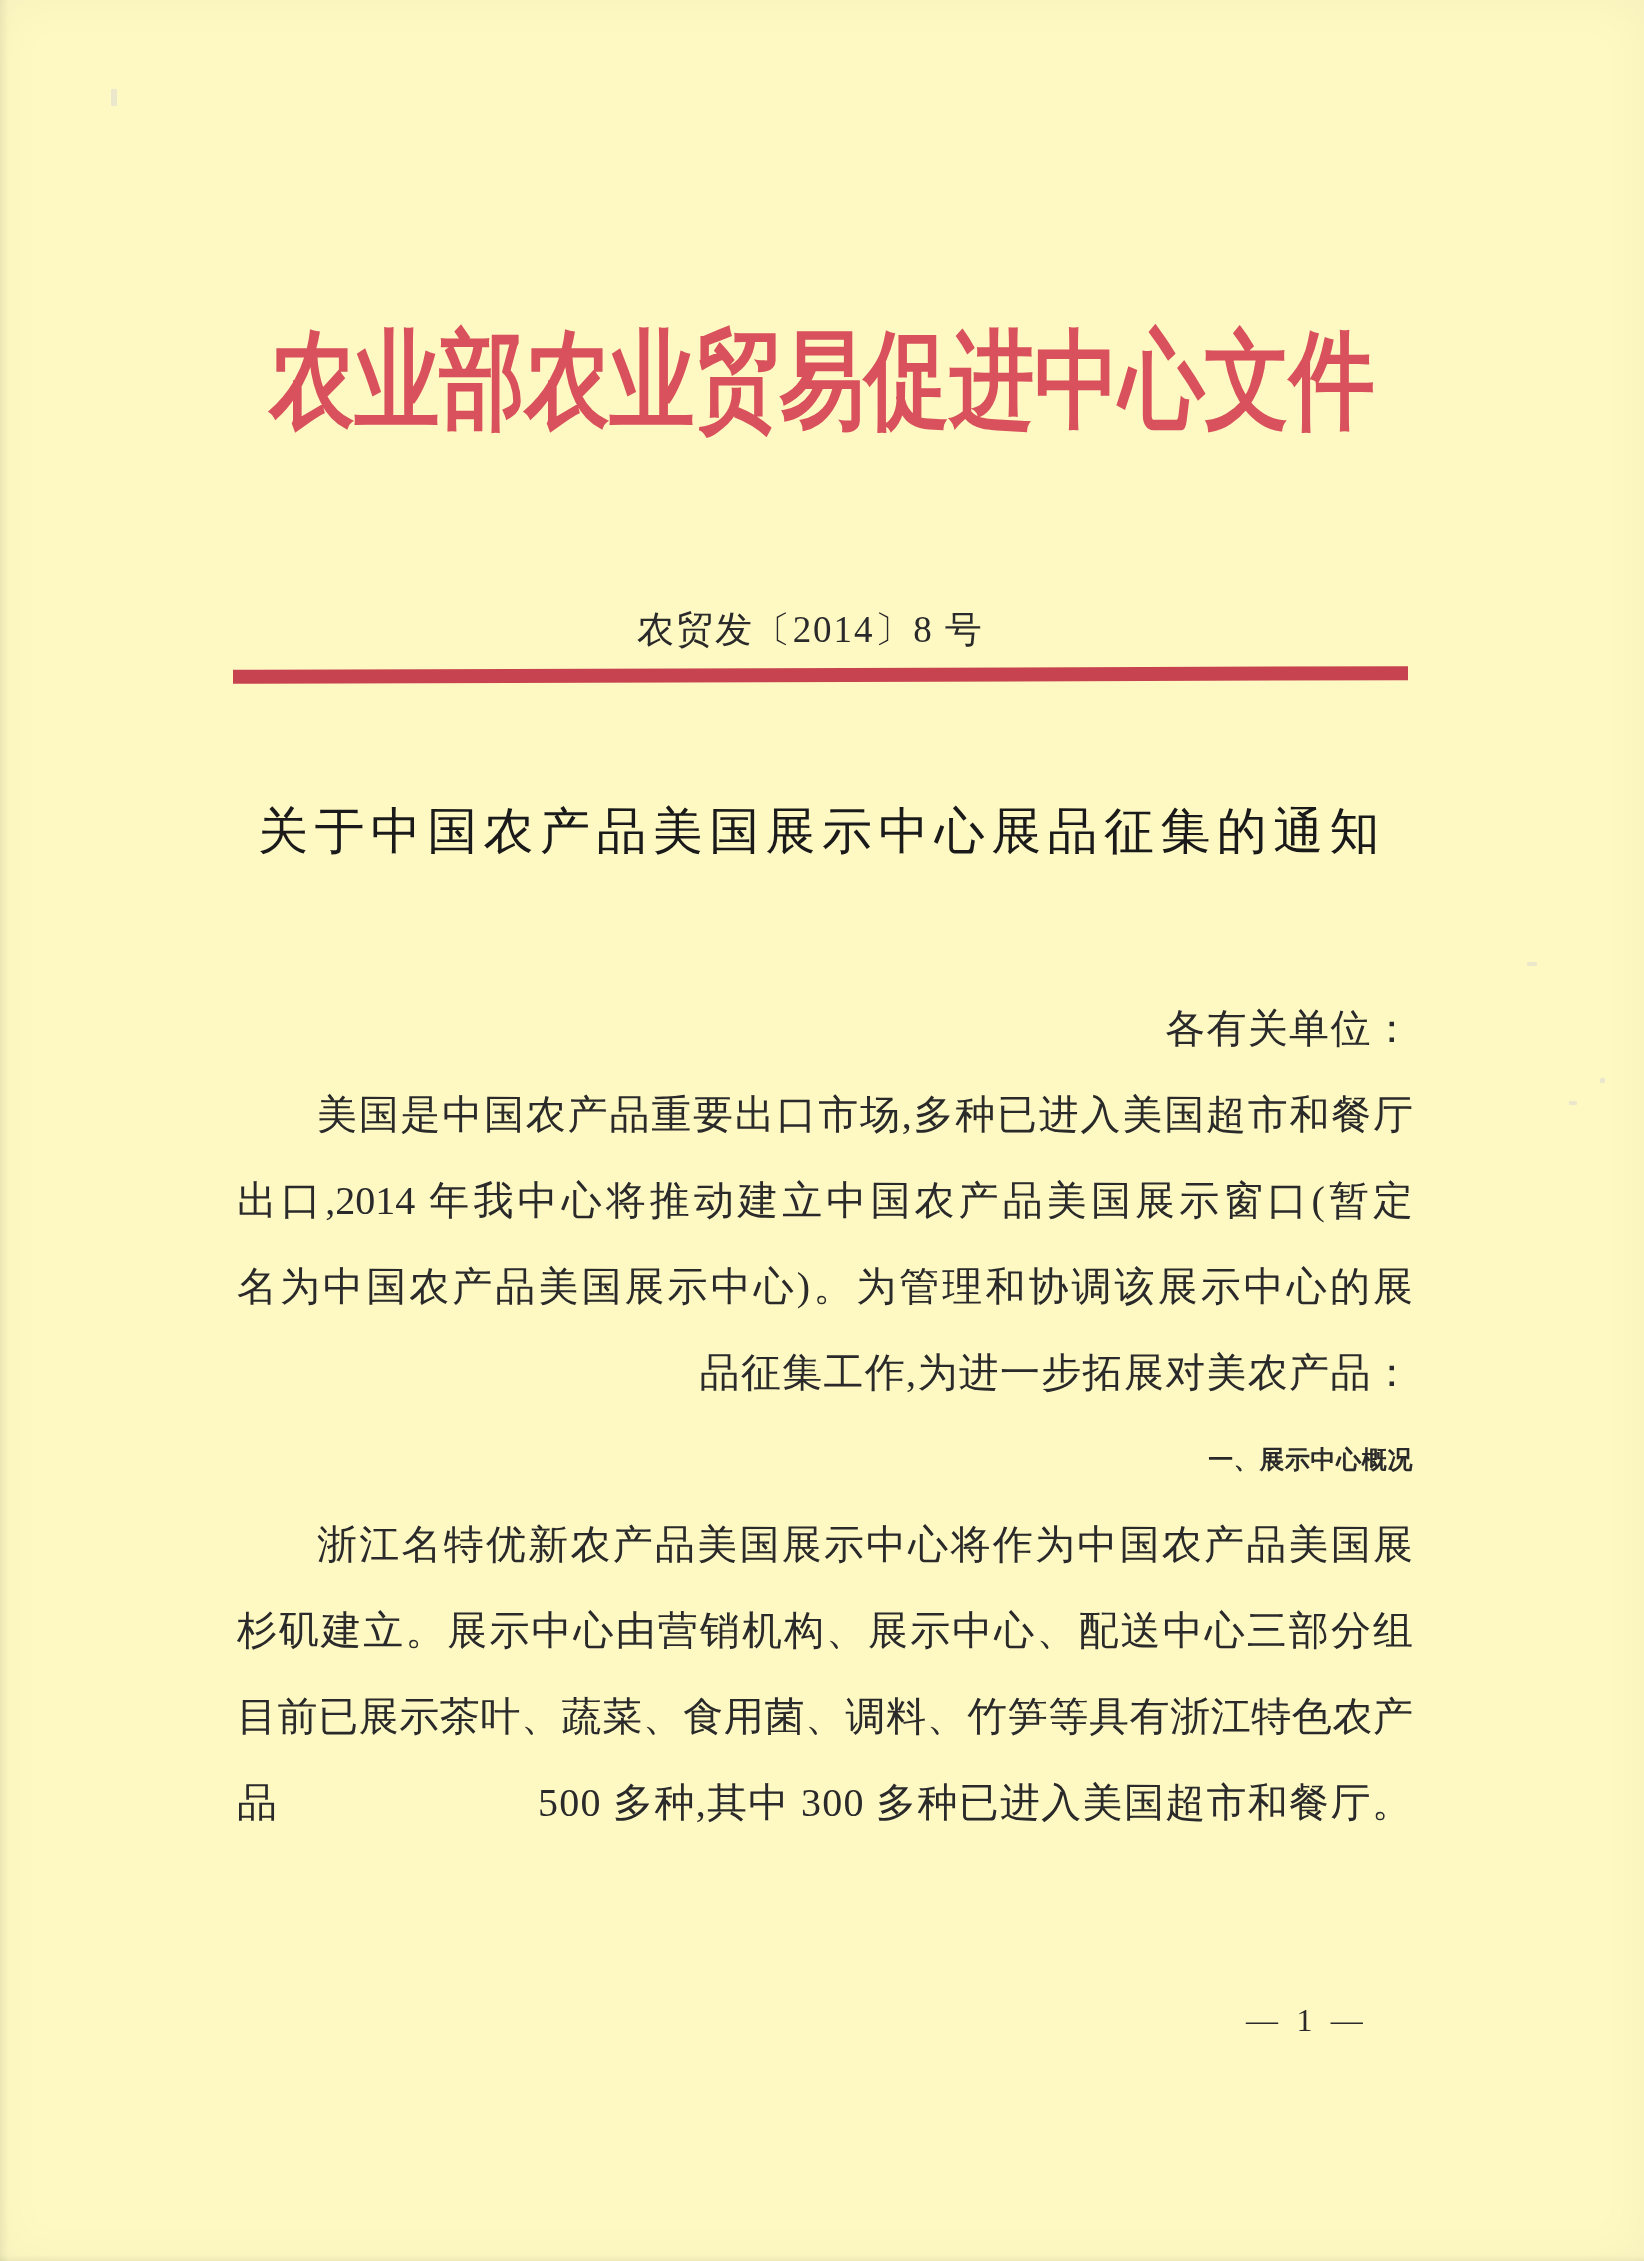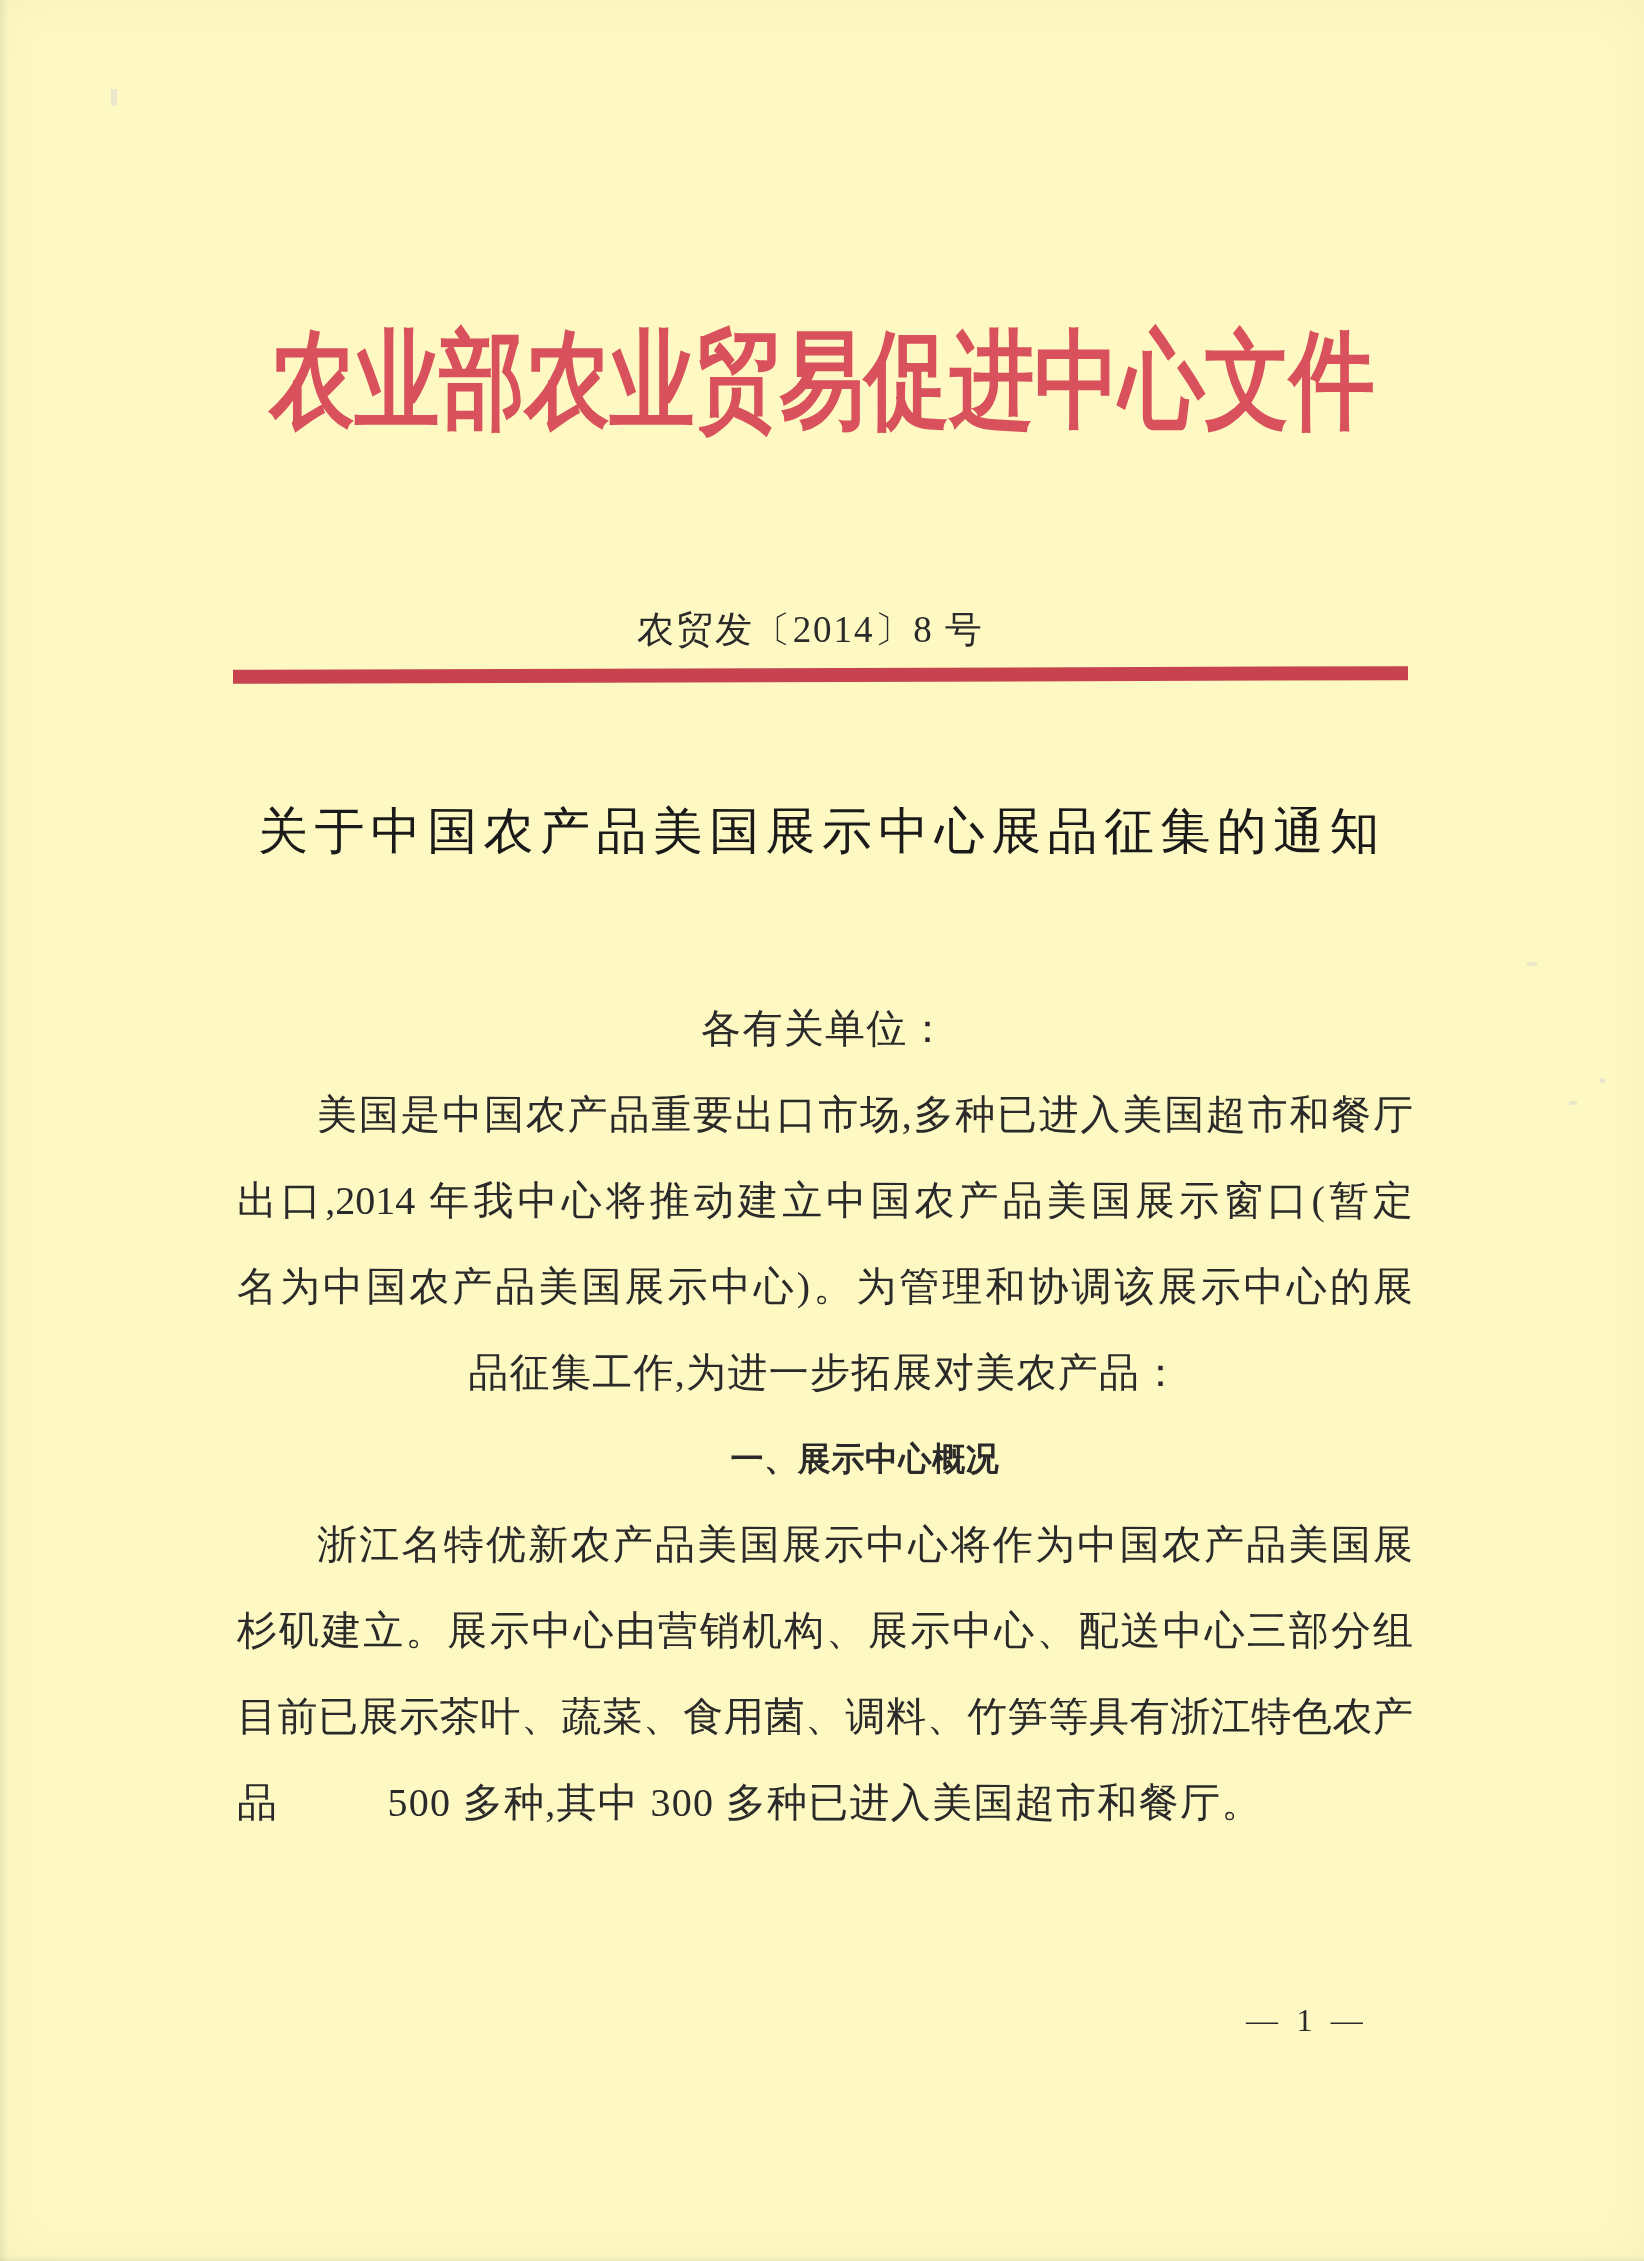--- a/index.html
+++ b/index.html
@@ -82,35 +82,35 @@
     width:1176px;
     color:#2a2a2a;
   }
   .bodyline{
     height:86px;
     line-height:86px;
     font-size:40px;
     letter-spacing:0px;
   }
   .bodyline.left{
-    text-align:center;
+    text-align:right;
     letter-spacing:1.3px;
   }
   .bodyline.just{
     text-align:justify;
     text-align-last:justify;
     text-justify:inter-character;
   }
   .bodyline.indent{
     padding-left:80px;
   }
   .bodyline.heading{
     font-family:"Liberation Sans","DejaVu Sans",sans-serif;
     font-weight:bold;
-    font-size:33px;
+    font-size:25px;
     letter-spacing:0.6px;
   }
 
   .page-number{
     position:absolute;
     top:1999px;right:276px;
     font-size:32px;
     line-height:43px;
     letter-spacing:5.2px;
     color:#2a2a2a;

